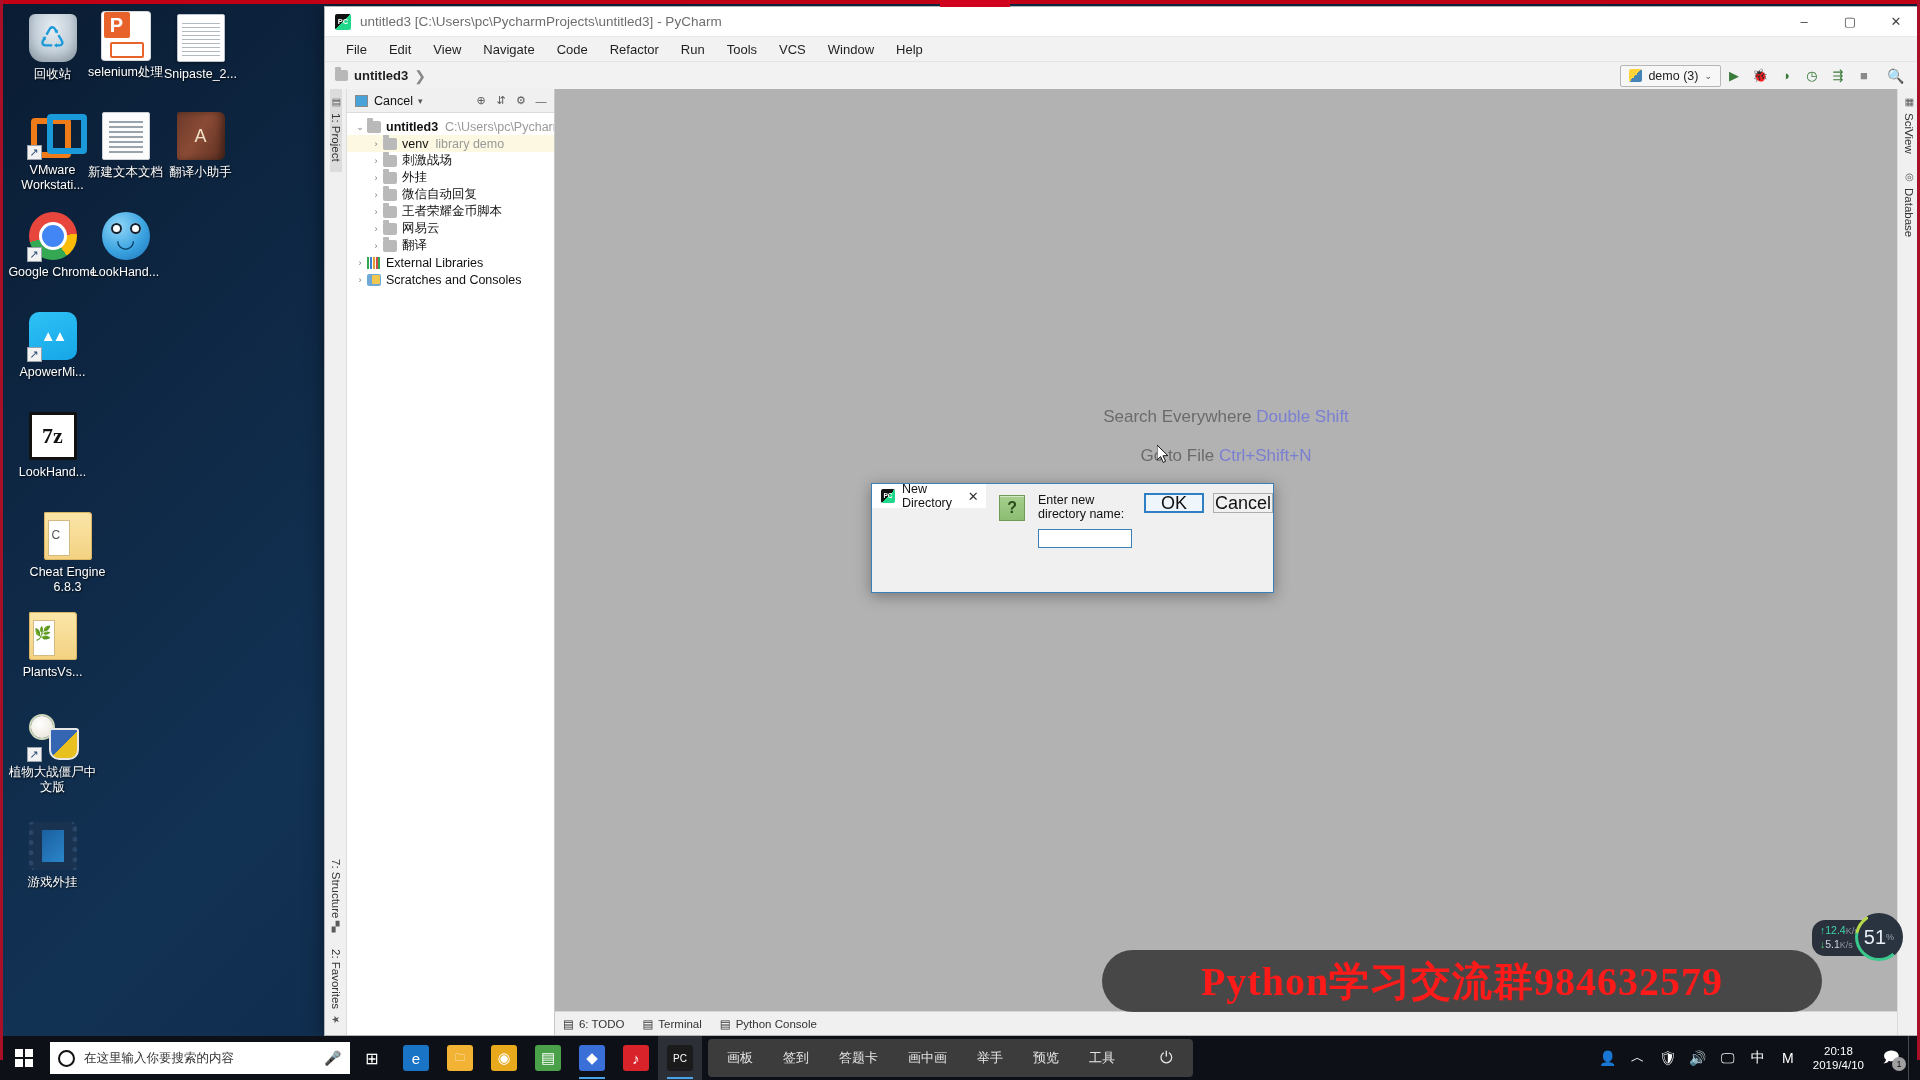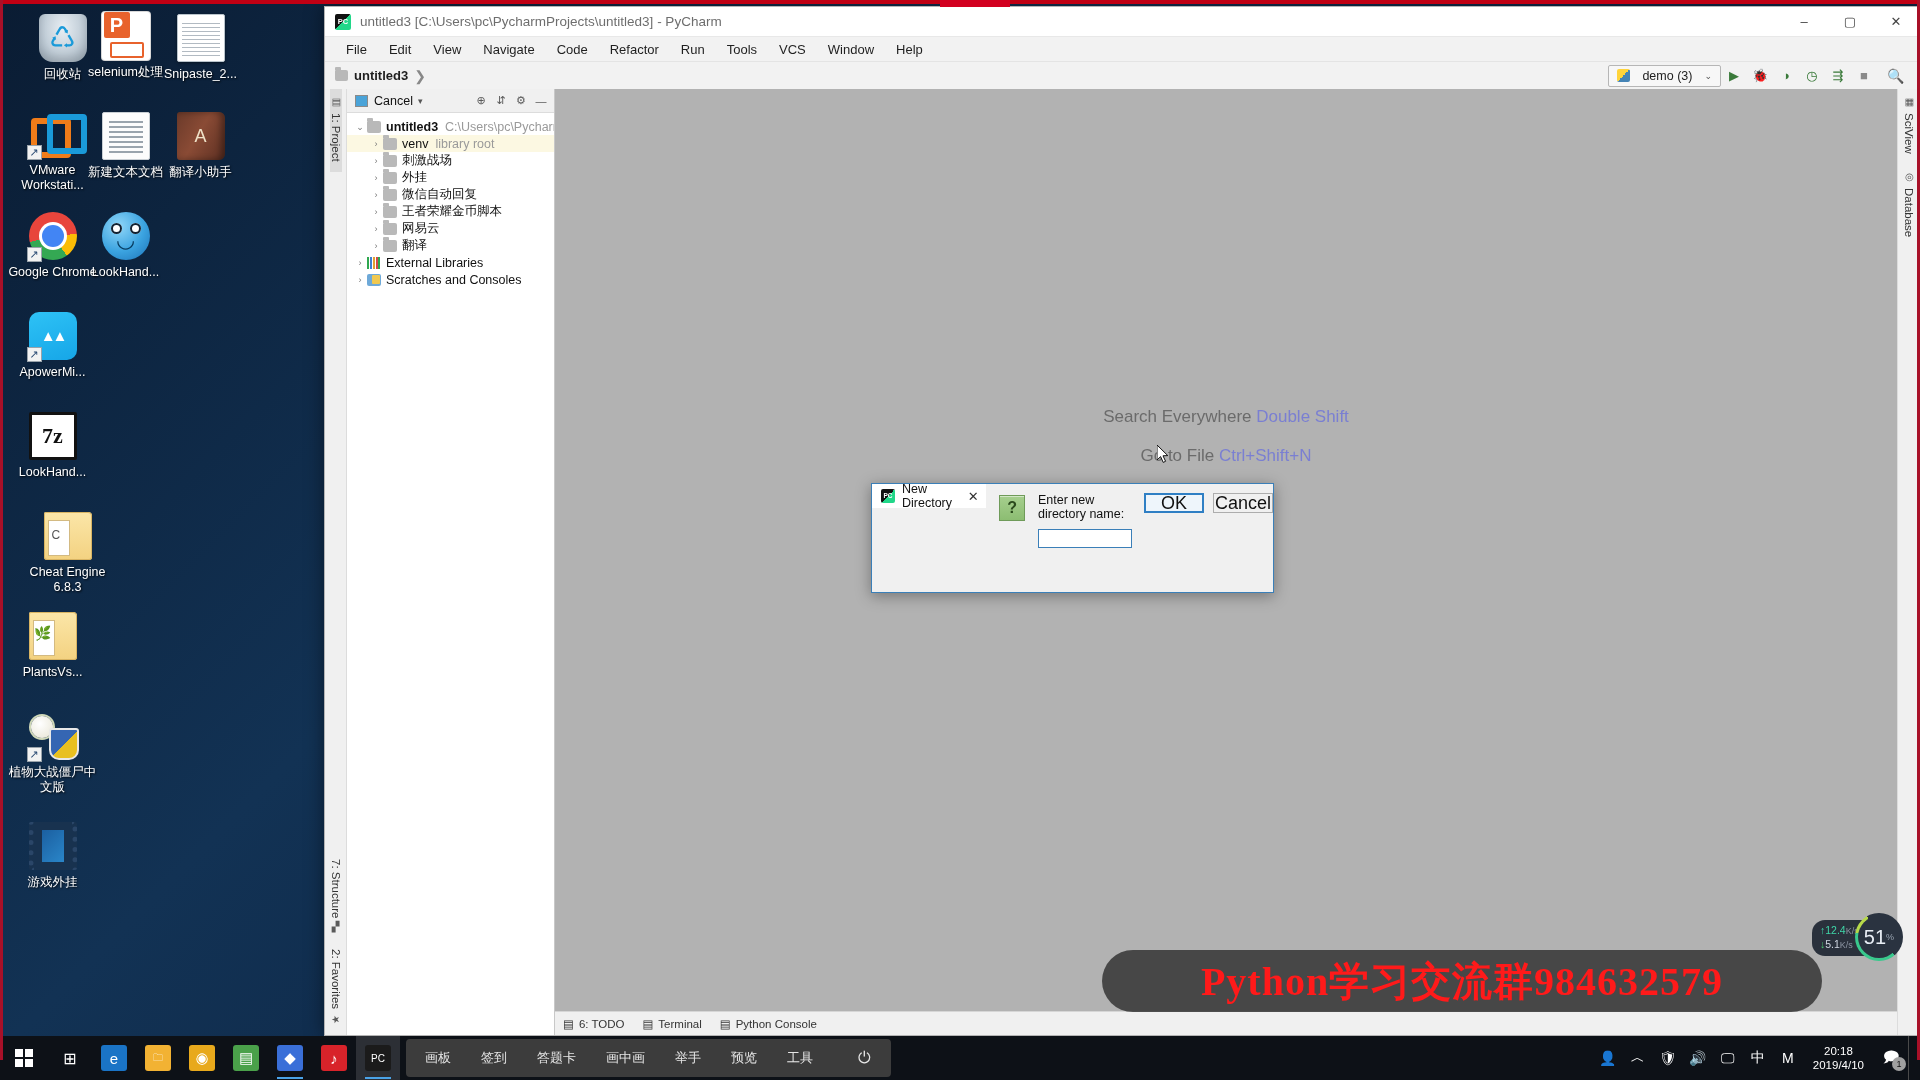--- a/index.html
+++ b/index.html
@@ -256,21 +256,21 @@
   .folder-mini::before {
     content: ""; position: absolute; left: 0; top: -3px; width: 6px; height: 3px;
     background: #b8b8b8; border-radius: 1px 1px 0 0;
   }
   .crumb-sep { color: #888; margin: 0 6px; font-size: 14px; }
 
   .run-widget {
     margin-left: auto; display: flex; align-items: center; padding-right: 10px;
   }
   .config-select {
-    display: flex; align-items: center; gap: 12px;
+    display: flex; align-items: center; gap: 6px;
     height: 22px; padding: 0 8px;
     border: 1px solid #b6b6b6; background: #f7f7f7; border-radius: 2px;
     font-size: 12.5px; color: #222;
   }
   .py-mini {
     width: 13px; height: 13px; border-radius: 2px;
     background: linear-gradient(135deg, #ffd43b 50%, #4584b6 50%);
   }
   .tb-ico {
     width: 26px; height: 24px; display: flex; align-items: center; justify-content: center;
@@ -535,21 +535,21 @@
     width: 14px; height: 14px; border-radius: 50%;
     background: #a0a0a0; color: #111; font-size: 9px;
     display: flex; align-items: center; justify-content: center;
   }
   .show-desktop { width: 8px; height: 44px; border-left: 1px solid #4a4a4a; }
 </style>
 </head>
 <body>
 
 <div id="desktop-icons">
-    <div class="desk-icon" style="left: 15px; top: 14px;">
+    <div class="desk-icon" style="left: 5px; top: 14px;">
       <div class="glyph ic-recycle"></div>
       <span class="lbl">回收站</span>
     </div>
     <div class="desk-icon" style="left: 78px; top: 12px;">
       <div class="glyph ic-ppt"></div>
       <span class="lbl">selenium处理</span>
     </div>
     <div class="desk-icon" style="left: 153px; top: 14px;">
       <div class="glyph ic-snip"></div>
       <span class="lbl">Snipaste_2...</span>
@@ -692,21 +692,21 @@
           <div class="tree-row" style="padding-left: 6px;">
             <span class="arrow">⌄</span>
             <span class="tico folder"></span>
             <span class="name bold">untitled3</span>
             <span class="hint">C:\Users\pc\PycharmProject</span>
           </div>
           <div class="tree-row sel" style="padding-left: 22px;">
             <span class="arrow">›</span>
             <span class="tico folder"></span>
             <span class="name">venv</span>
-            <span class="hint">library root</span>
+            <span class="hint">library demo</span>
           </div>
           <div class="tree-row" style="padding-left: 22px;">
             <span class="arrow">›</span>
             <span class="tico folder"></span>
             <span class="name">刺激战场</span>
           </div>
           <div class="tree-row" style="padding-left: 22px;">
             <span class="arrow">›</span>
             <span class="tico folder"></span>
             <span class="name">外挂</span>
@@ -824,20 +824,25 @@
 
 <div class="taskbar">
   <div class="start-btn">
     <div class="win-logo">
         <i></i>
         <i></i>
         <i></i>
         <i></i>
       </div>
   </div>
+  <div class="tb-search">
+    <span class="circ"></span>
+    <span class="ph">在这里输入你要搜索的内容</span>
+    <span class="mic">🎤</span>
+  </div>
   <div class="tb-task">⊞</div>
   <div id="taskbar-apps" style="display:flex;">
       <div class="tb-app">
         <span class="sq" style="background: rgb(26, 116, 198); font-size: 15px;">e</span>
       </div>
       <div class="tb-app">
         <span class="sq" style="background: rgb(242, 178, 51); font-size: 10px;">🗀</span>
       </div>
       <div class="tb-app">
         <span class="sq" style="background: rgb(232, 169, 28); font-size: 15px;">◉</span>

